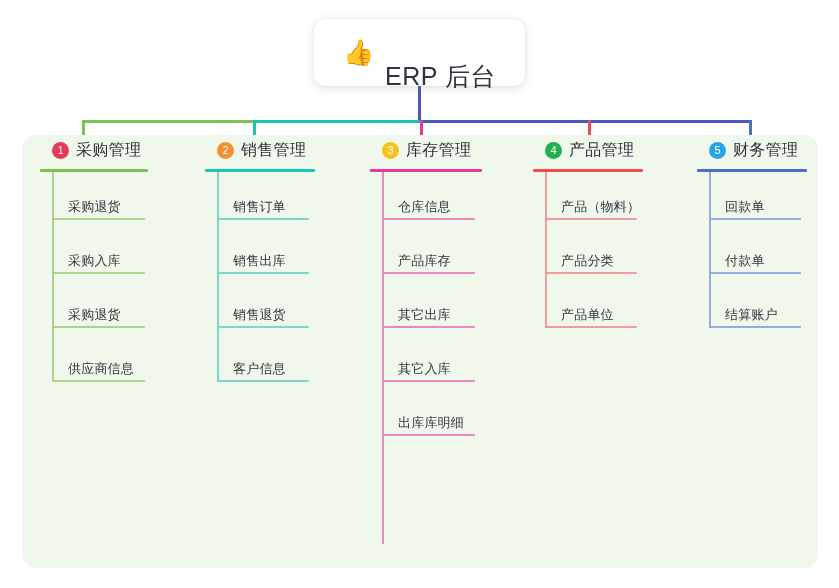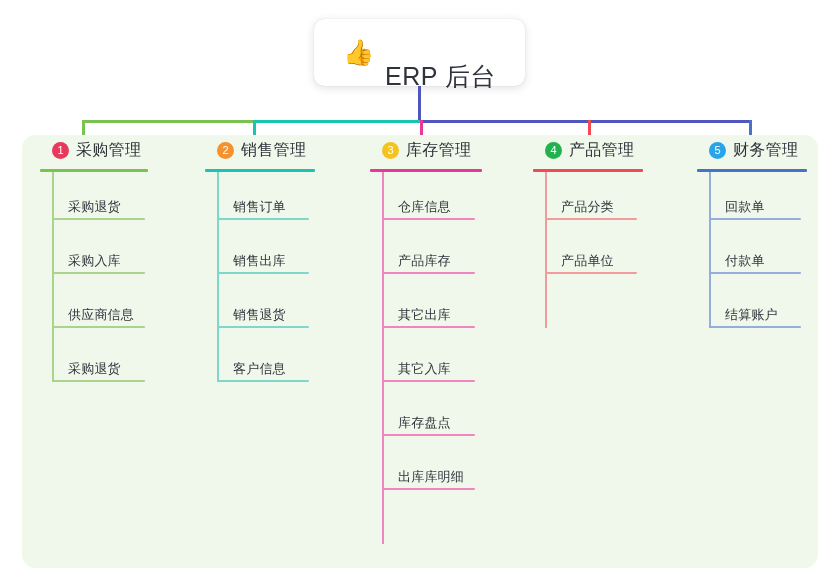--- a/index.html
+++ b/index.html
@@ -178,27 +178,27 @@
           <div class="spine" style="background: rgb(168, 212, 140); height: 210px;"></div>
           <div class="item">
             <span class="item-label">采购退货</span>
             <div class="item-rule" style="background: rgb(168, 212, 140); width: 93px;"></div>
           </div>
           <div class="item">
             <span class="item-label">采购入库</span>
             <div class="item-rule" style="background: rgb(168, 212, 140); width: 93px;"></div>
           </div>
           <div class="item">
+            <span class="item-label">采购退货</span>
+            <div class="item-rule" style="background: rgb(168, 212, 140); width: 93px;"></div>
+          </div>
+          <div class="item">
             <span class="item-label">供应商信息</span>
             <div class="item-rule" style="background: rgb(168, 212, 140); width: 93px;"></div>
           </div>
-          <div class="item">
-            <span class="item-label">采购退货</span>
-            <div class="item-rule" style="background: rgb(168, 212, 140); width: 93px;"></div>
-          </div>
         </div>
       </div>
       <div class="column" style="left: 205px; width: 120px;">
         <div class="col-head">
           <span class="badge" style="background: rgb(245, 146, 47);">2</span>
           <span class="col-title">销售管理</span>
         </div>
         <div class="head-rule" style="background: rgb(25, 197, 174); width: 110px;"></div>
         <div class="items">
           <div class="spine" style="background: rgb(127, 214, 203); height: 210px;"></div>
@@ -238,38 +238,38 @@
           </div>
           <div class="item">
             <span class="item-label">其它出库</span>
             <div class="item-rule" style="background: rgb(239, 134, 191); width: 93px;"></div>
           </div>
           <div class="item">
             <span class="item-label">其它入库</span>
             <div class="item-rule" style="background: rgb(239, 134, 191); width: 93px;"></div>
           </div>
           <div class="item">
-            <span class="item-label">库存盘点</span>
-            <div class="item-rule" style="background: rgb(239, 134, 191); width: 93px;"></div>
-          </div>
-          <div class="item">
             <span class="item-label">出库库明细</span>
             <div class="item-rule" style="background: rgb(239, 134, 191); width: 93px;"></div>
           </div>
         </div>
       </div>
       <div class="column" style="left: 533px; width: 120px;">
         <div class="col-head">
           <span class="badge" style="background: rgb(34, 177, 76);">4</span>
           <span class="col-title">产品管理</span>
         </div>
         <div class="head-rule" style="background: rgb(240, 75, 84); width: 110px;"></div>
         <div class="items">
           <div class="spine" style="background: rgb(242, 154, 156); height: 156px;"></div>
           <div class="item">
+            <span class="item-label">产品（物料）</span>
+            <div class="item-rule" style="background: rgb(242, 154, 156); width: 92px;"></div>
+          </div>
+          <div class="item">
             <span class="item-label">产品分类</span>
             <div class="item-rule" style="background: rgb(242, 154, 156); width: 92px;"></div>
           </div>
           <div class="item">
             <span class="item-label">产品单位</span>
             <div class="item-rule" style="background: rgb(242, 154, 156); width: 92px;"></div>
           </div>
         </div>
       </div>
       <div class="column" style="left: 697px; width: 120px;">

